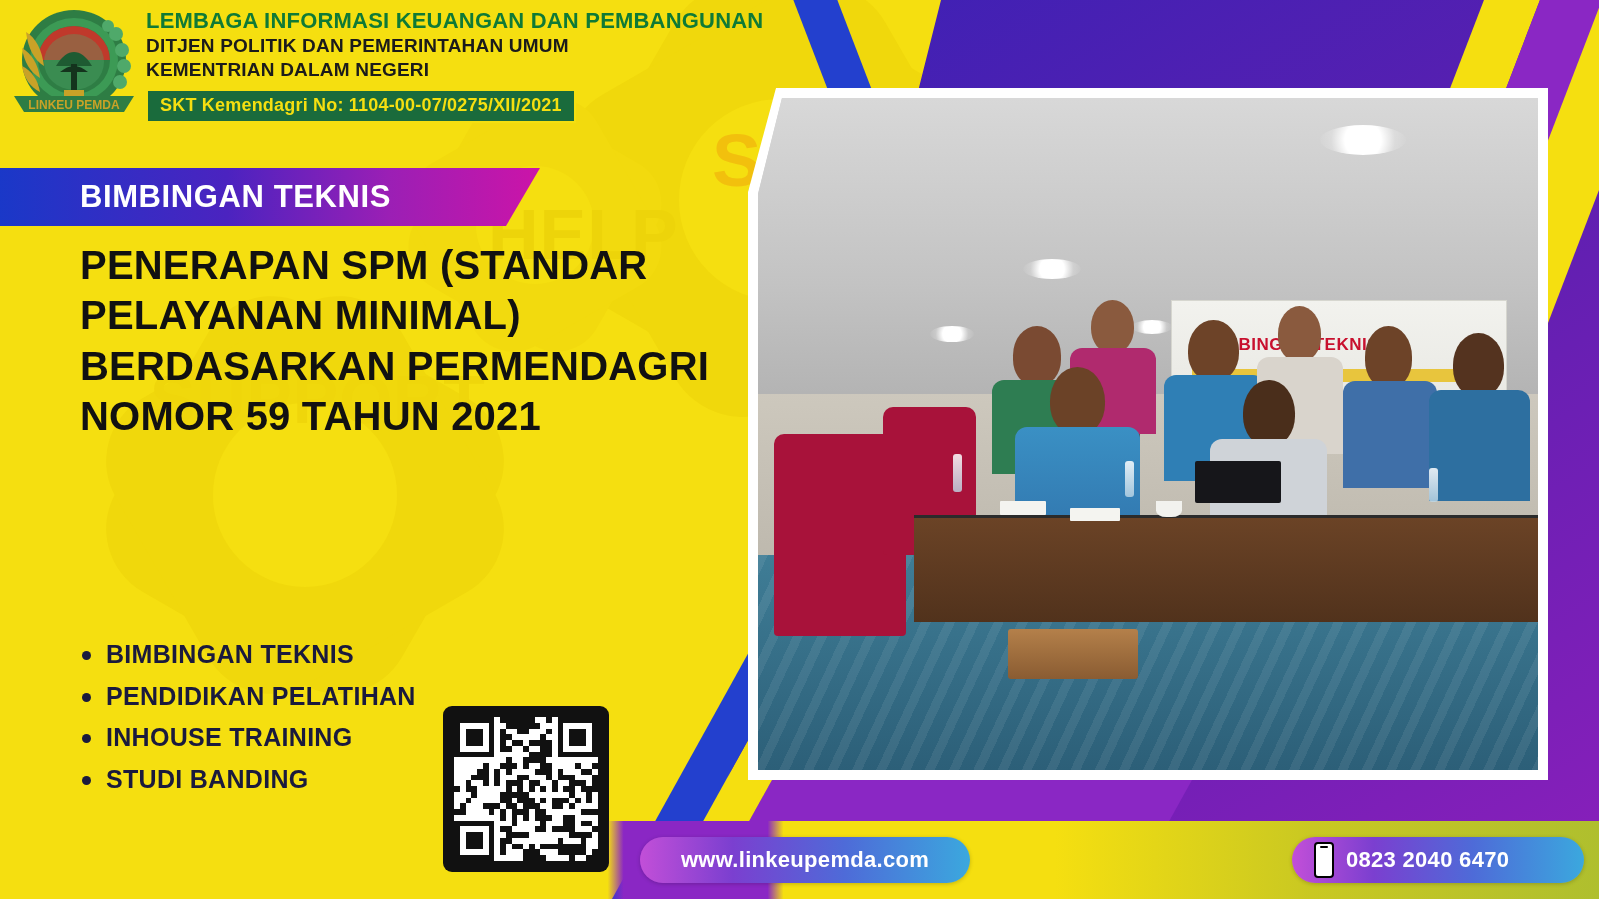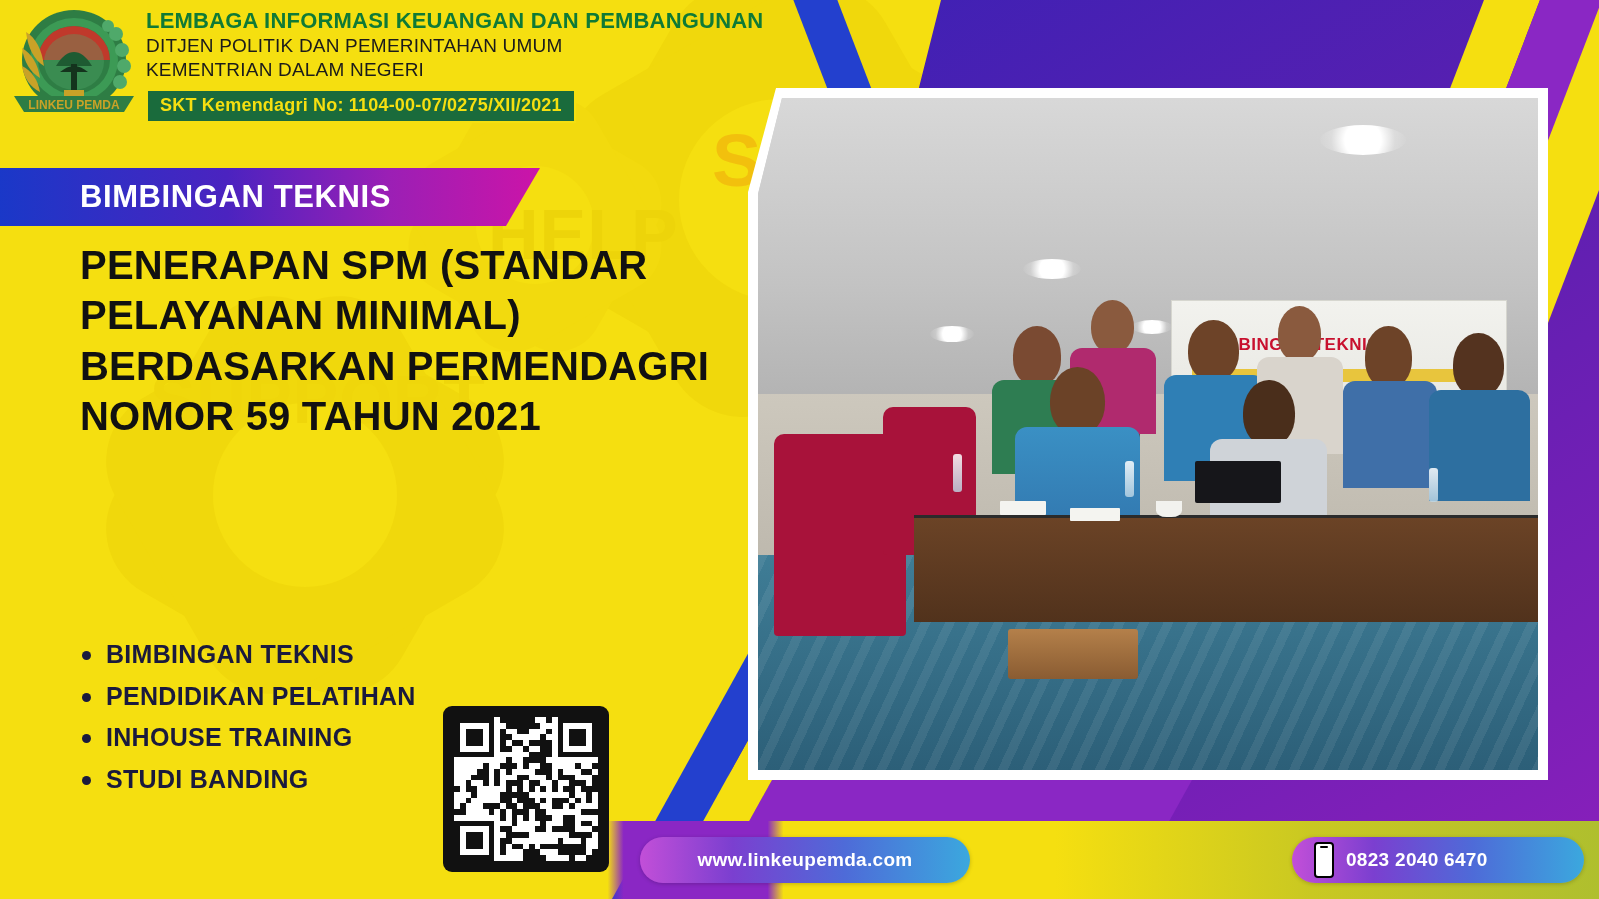--- a/index.html
+++ b/index.html
@@ -200,21 +200,21 @@
   .header{ position:absolute; z-index:20; left:0; top:0; }
   .logo{
     position:absolute; left:8px; top:4px; width:132px; height:122px;
   }
   .hdr-text{ position:absolute; left:146px; top:8px; }
   .hdr-l1{
     font-size:22px; font-weight:700; color:#0f7a36; letter-spacing:.2px;
     white-space:nowrap; line-height:1.18;
   }
   .hdr-l2, .hdr-l3{
-    font-size:19px; font-weight:400; color:#1b1b1b; letter-spacing:.2px;
+    font-size:19px; font-weight:700; color:#1b1b1b; letter-spacing:.2px;
     white-space:nowrap; line-height:1.28;
   }
   .skt{
     display:inline-block; margin-top:6px;
     background:#1A6B3C; color:#F5DF10;
     font-size:18px; font-weight:700; letter-spacing:.2px;
     padding:4px 12px 5px;
     border:2px solid #F5DF10;
     white-space:nowrap;
   }
@@ -306,21 +306,21 @@
     height:46px;
     border-radius:23px;
     display:flex; align-items:center;
     background:linear-gradient(90deg,#C24FD8 0%,#7B3FD0 28%,#4E6BD8 62%,#3BA8DE 100%);
     color:#fff;
     padding:0 22px;
     white-space:nowrap;
     font-weight:700;
     box-shadow:0 1px 4px rgba(0,0,0,.2);
   }
-  .pill span.txt{ font-size:19px; letter-spacing:.3px;text-align:right; }
+  .pill span.txt{ font-size:22px; letter-spacing:.3px;text-align:right; }
   .pill-web{ left:640px; top:16px; width:330px; justify-content:center; }
   .pill-mail{ left:990px; top:16px; width:282px; }
   .pill-phone{ left:1292px; top:16px; width:292px; }
 
   .ico{ display:inline-flex; align-items:center; justify-content:center; margin-right:12px; }
   .env{
     width:34px; height:26px; border:3.5px solid #000; background:#fff;
     position:relative; border-radius:2px;
   }
   .env::after{

